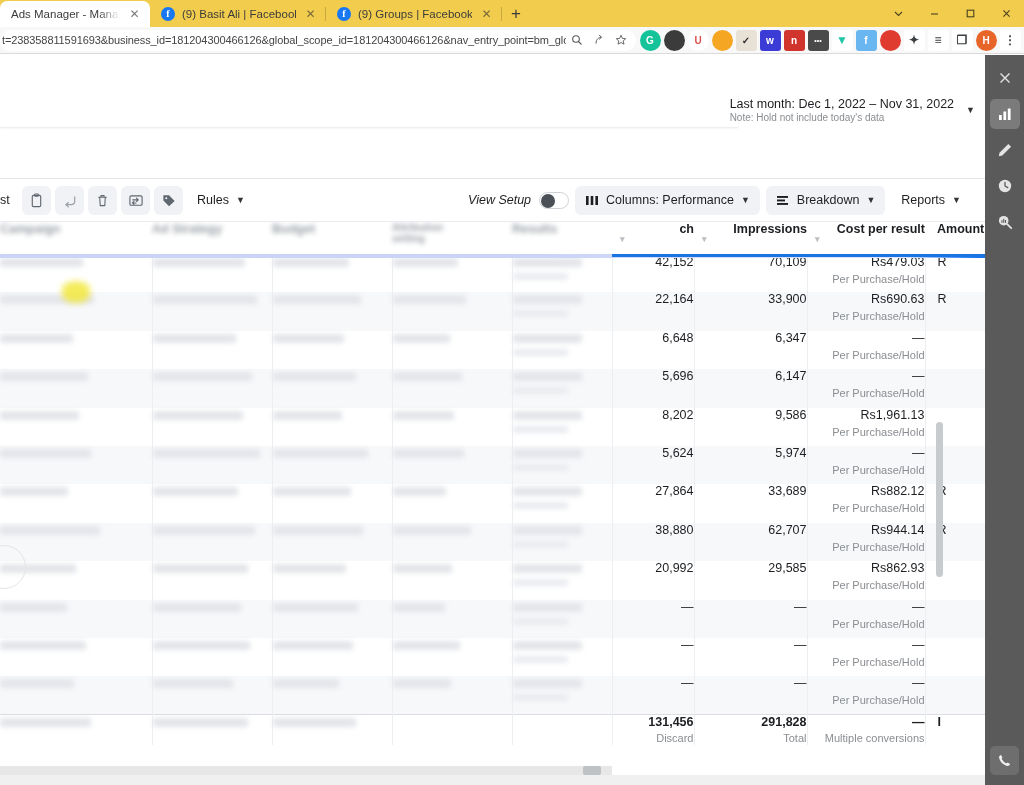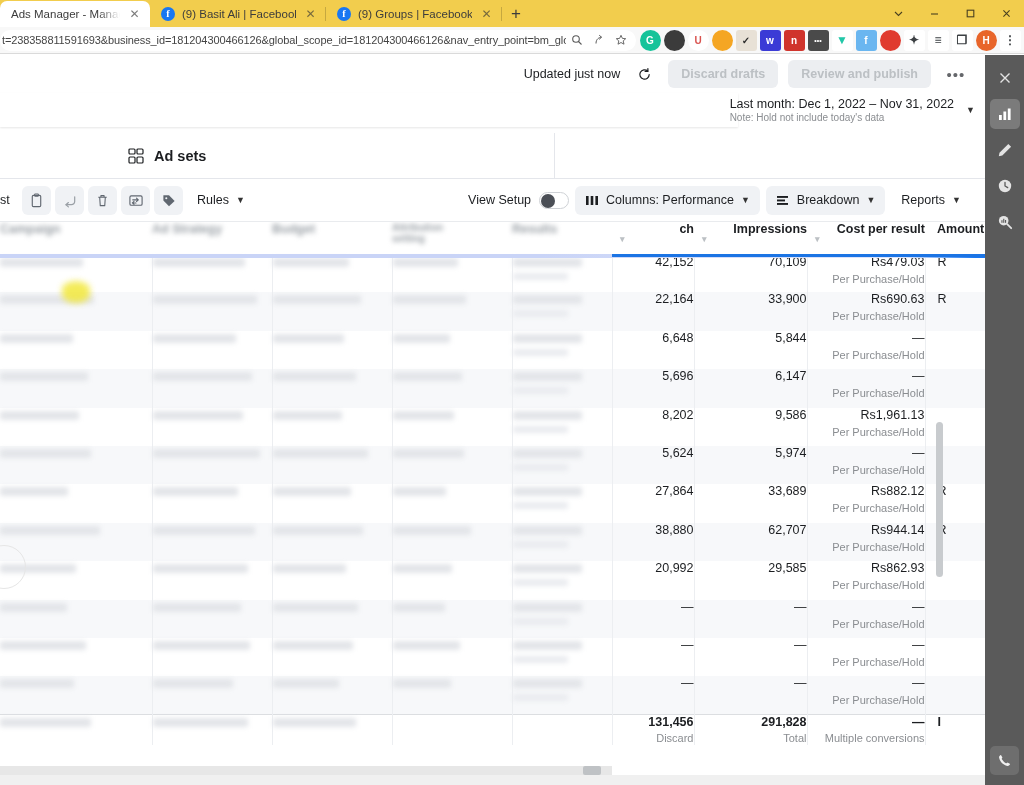--- a/index.html
+++ b/index.html
@@ -159,21 +159,21 @@
     padding-right: 14px;
   }
   .tbtn {
     height: 29px; min-width: 29px; border-radius: 6px; background: #f0f2f5;
     display: flex; align-items: center; justify-content: center;
     color: #606770; padding: 0 6px;
   }
   .tbtn.plain { background: transparent; }
   .tbtn.txt { font-size: 12.5px; color: #1c1e21; gap: 7px; padding: 0 10px; font-weight:400; }
   .edge-label { font-size: 12.5px; color: #1c1e21; padding-left: 0px; width:18px; overflow:hidden;}
-  .viewsetup { display: flex; align-items: center; gap: 8px; font-size: 12.5px; color: #1c1e21; }
+  .viewsetup { display: flex; align-items: center; gap: 8px; font-size: 12.5px; color: #1c1e21; font-style: italic; }
   .toggle {
     width: 30px; height: 17px; border-radius: 9px; background: #fff;
     border: 1px solid #cfd2d6; position: relative;
   }
   .toggle .knob {
     position: absolute; left: 1px; top: 1px; width: 14px; height: 14px;
     border-radius: 50%; background: #4b4f56;
   }
 
   
@@ -363,57 +363,34 @@
       <span class="ext sq" style="background:#fff;color:#3c4043;font-size:12px">✦</span>
       <span class="ext sq" style="background:#fff;color:#3c4043;font-size:12px">≡</span>
       <span class="ext sq" style="background:#fff;color:#3c4043;font-size:12px">❐</span>
       <span class="ext" style="background:#e8652a">H</span>
       <span class="ext sq" style="background:#fff;color:#3c4043;font-size:12px">⋮</span>
     </div>
   </div>
 
   <div class="page">
 
-    <div class="toprow">
-      <span class="updated">Updated just now</span>
-      <span class="iconbtn-circle">
-        <svg width="15" height="15" viewBox="0 0 16 16">
-            <path d="M13 8 A5 5 0 1 1 11.4 4.3" stroke="#1c1e21" stroke-width="1.3" fill="none" stroke-linecap="round"></path>
-            <path d="M11.6 1.6 L11.6 4.6 L8.6 4.6" stroke="#1c1e21" stroke-width="1.3" fill="none" stroke-linecap="round"></path>
-          </svg>
-      </span>
-      <span class="ghostbtn">Discard drafts</span>
-      <span class="ghostbtn">Review and publish</span>
-      <span class="dotsbtn">•••</span>
-    </div>
 
     <div class="shadowcard"></div>
 
     <div class="daterow">
       <div class="datebox">
         <div>
           <div class="date-main">Last month: Dec 1, 2022 – Nov 31, 2022</div>
           <div class="date-note">Note: Hold not include today's data</div>
         </div>
         <span class="caret">▼</span>
       </div>
     </div>
 
     <div class="tabsrow">
-      <div class="tabseg first">
-        <span>
-          <svg width="16" height="16" viewBox="0 0 16 16">
-            <rect x="1" y="1" width="6" height="5" rx="1" stroke="#1c1e21" stroke-width="1.2" fill="none"></rect>
-            <rect x="9" y="1" width="6" height="5" rx="1" stroke="#1c1e21" stroke-width="1.2" fill="none"></rect>
-            <rect x="1" y="9" width="6" height="6" rx="1" stroke="#1c1e21" stroke-width="1.2" fill="none"></rect>
-            <rect x="9" y="9" width="6" height="6" rx="1" stroke="#1c1e21" stroke-width="1.2" fill="none"></rect>
-          </svg>
-        </span>
-        <span>Ad sets</span>
-      </div>
     </div>
     <div class="tabsrow-underline"></div>
 
     <div class="toolrow">
       <div class="tool-left">
         <span class="edge-label">st</span>
 
         <span class="tbtn">
           <svg width="15" height="15" viewBox="0 0 16 16">
               <rect x="3.5" y="2.5" width="9" height="12" rx="1.3" stroke="#606770" stroke-width="1.2" fill="none"></rect>
@@ -615,21 +592,21 @@
                 <div class="blurbar" style="width: 48%;"></div>
               </td>
               <td style="text-align: left;">
                 <div class="blurbar" style="width: 70%;"></div>
                 <div class="blurbar sm" style="width: 56%; margin-top: 6px;"></div>
               </td>
               <td>
                 <div class="val">6,648</div>
               </td>
               <td>
-                <div class="val">5,844</div>
+                <div class="val">6,347</div>
               </td>
               <td>
                 <div class="val">—</div>
                 <div class="sub">Per Purchase/Hold</div>
               </td>
               <td style="text-align: left; padding-left: 12px;">
                 <div class="val"></div>
               </td>
             </tr>
             <tr>

